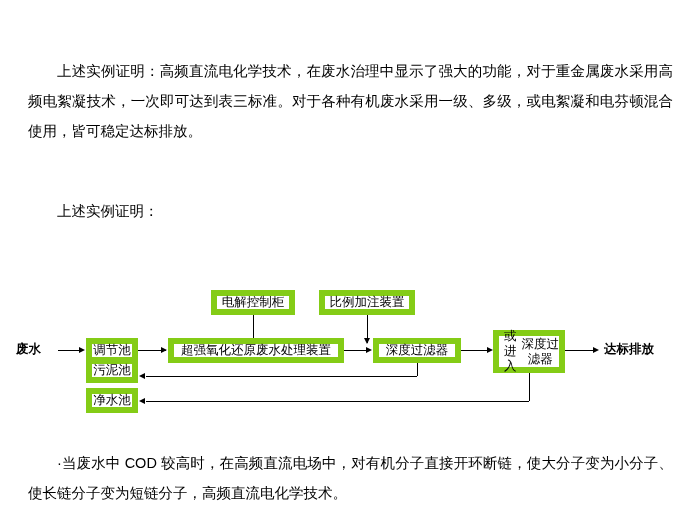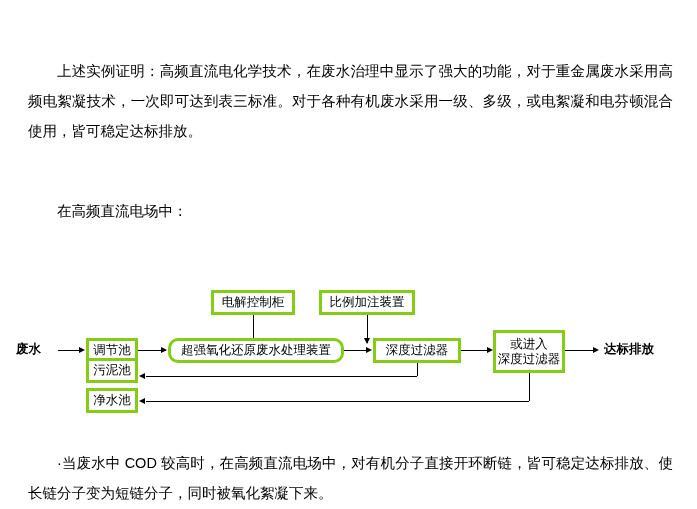--- a/index.html
+++ b/index.html
@@ -52,21 +52,21 @@
   
   #diagram {
     position: absolute;
     left: 0;
     top: 228px;
     width: 697px;
     height: 165px;
   }
   .dbox {
     position: absolute;
-    border: 3px solid #84cc16;
+    border: 6px solid #84cc16;
     background: #fff;
     font-size: 12.5px;
     line-height: 15px;
     display: flex;
     align-items: center;
     justify-content: center;
     text-align: center;
     box-sizing: border-box;
     color: #000;
   }
@@ -103,21 +103,21 @@
     border-top: 6px solid #000;
   }
 </style>
 </head>
 <body>
 
 <div class="page">
 
   <div class="para" id="para-intro">上述实例证明：高频直流电化学技术，在废水治理中显示了强大的功能，对于重金属废水采用高频电絮凝技术，一次即可达到表三标准。对于各种有机废水采用一级、多级，或电絮凝和电芬顿混合使用，皆可稳定达标排放。</div>
 
-  <div class="para" id="para-heading">在高频直流电场中：</div>
+  <div class="para" id="para-heading">上述实例证明：</div>
 
   <div id="diagram">
 
     <div class="dbox" style="left:211px; top:14px; width:84px; height:25px;">
       <span>电解控制柜</span>
     </div>
 
     <div class="dbox" style="left:319px; top:14px; width:96px; height:25px;">
       <span>比例加注装置</span>
     </div>
@@ -138,48 +138,48 @@
     <div class="dbox" style="left:86px; top:82px; width:52px; height:25px;">
       <span>污泥池</span>
     </div>
     <div class="dbox" style="left:86px; top:112px; width:52px; height:25px;">
       <span>净水池</span>
     </div>
 
     <div class="hline" style="left:138px; top:74px; width:28px;"></div>
     <div class="arrow-r" style="left:161px; top:70.5px;"></div>
 
-    <div class="dbox" style="left:168px; top:62px; width:176px; height:25px;border-radius:10px;">
+    <div class="dbox" style="left:168px; top:62px; width:176px; height:25px;">
       <span>超强氧化还原废水处理装置</span>
     </div>
 
     <div class="hline" style="left:344px; top:74px; width:26px;"></div>
     <div class="arrow-r" style="left:366px; top:70.5px;"></div>
 
     <div class="dbox" style="left:373px; top:62px; width:88px; height:25px;">
       <span>深度过滤器</span>
     </div>
 
     <div class="hline" style="left:461px; top:74px; width:30px;"></div>
     <div class="arrow-r" style="left:487px; top:70.5px;"></div>
 
-    <div class="dbox" style="left:493px; top:54px; width:72px; height:43px; flex-direction:column;">
+    <div class="dbox" style="left:493px; top:54px; width:72px; height:43px; flex-direction:row;">
       <span>或进入</span>
       <span>深度过滤器</span>
     </div>
 
     <div class="hline" style="left:565px; top:74px; width:32px;"></div>
     <div class="arrow-r" style="left:593px; top:70.5px;"></div>
     <div class="dlabel" style="left:604px; top:66px;">达标排放</div>
 
     <div class="vline" style="left:417px; top:87px; height:13px;"></div>
     <div class="hline" style="left:146px; top:100px; width:271px;"></div>
     <div class="arrow-r" style="left:139px; top:96.5px; transform:rotate(180deg);"></div>
 
     <div class="vline" style="left:529px; top:97px; height:28px;"></div>
     <div class="hline" style="left:146px; top:125px; width:383px;"></div>
     <div class="arrow-r" style="left:139px; top:121.5px; transform:rotate(180deg);"></div>
 
   </div>
 
-  <div class="para" id="para-cod">·当废水中 COD 较高时，在高频直流电场中，对有机分子直接开环断链，皆可稳定达标排放、使长链分子变为短链分子，同时被氧化絮凝下来。</div>
+  <div class="para" id="para-cod">·当废水中 COD 较高时，在高频直流电场中，对有机分子直接开环断链，使大分子变为小分子、使长链分子变为短链分子，高频直流电化学技术。</div>
 
 </div>
 
 </body></html>

